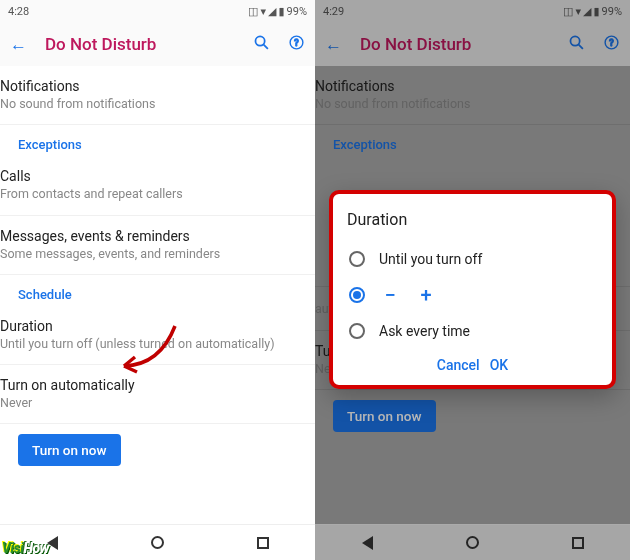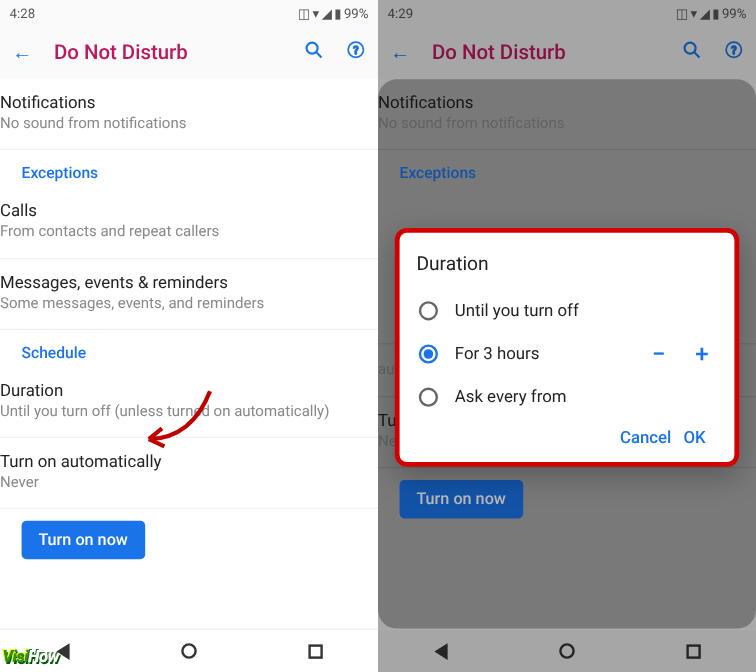--- a/index.html
+++ b/index.html
@@ -18,31 +18,31 @@
 .row .title { font-size: 14px; color: #222; }
 .row .sub { font-size: 12.5px; color: #888; margin-top: 2px; line-height: 1.3; }
 .section { padding: 12px 18px 4px; border-top: 1px solid #f0f0f0; }
 .section .hdr { color: #1a73e8; font-size: 13px; font-weight: 500; }
 .btn { margin: 10px 18px; background: #1a73e8; color: #fff; border: none; border-radius: 4px; padding: 8px 14px; font-size: 13.5px; font-weight: 500; }
 .navbar { height: 36px; background: #fff; border-top: 1px solid #eee; display: flex; justify-content: space-around; align-items: center; }
 .nav-back { border-style: solid; border-width: 7px 11px 7px 0; border-color: transparent #333 transparent transparent; width: 0; height: 0; }
 .nav-home { width: 13px; height: 13px; border: 2px solid #333; border-radius: 50%; }
 .nav-recent { width: 12px; height: 12px; border: 2px solid #333; }
 .dimmed .statusbar, .dimmed .titlebar, .dimmed .page, .dimmed .navbar { filter: brightness(0.72); background: #e6e6e6; }
-.dimmed .page, .dimmed .phone { background: #a8a8a8; border-radius: 16px; }
+.dimmed .page, .dimmed .phone { background: #a8a8a8; }
 .dimmed .row, .dimmed .section { border-top-color: #999; }
 .dialog-wrap { position: absolute; left: 14px; right: 14px; top: 190px; background: #fff; border-radius: 10px; border: 4px solid #d40000; padding: 16px 14px 10px; box-shadow: 0 8px 24px rgba(0,0,0,0.25); }
 .dialog-title { font-size: 16px; color: #222; margin-bottom: 14px; }
 .opt { display: flex; align-items: center; gap: 14px; padding: 8px 2px; font-size: 14px; color: #222; }
 .radio { width: 16px; height: 16px; border: 2px solid #666; border-radius: 50%; flex-shrink: 0; position: relative; }
 .radio.on { border-color: #1a73e8; }
 .radio.on::after { content: ""; position: absolute; left: 2px; top: 2px; width: 8px; height: 8px; background: #1a73e8; border-radius: 50%; }
 .opt-grow { flex: 1; }
 .pm { color: #1a73e8; font-size: 20px; font-weight: 500; width: 22px; text-align: center; }
-.dialog-actions { display: flex; justify-content: flex-end; gap: 10px; padding: 10px 10px 2px; }
+.dialog-actions { display: flex; justify-content: center; gap: 10px; padding: 10px 10px 2px; }
 .dlg-btn { color: #1a73e8; font-size: 14px; font-weight: 500; }
 .arrow { position: absolute; left: 110px; top: 320px; pointer-events: none; }
 .watermark { position: absolute; left: 2px; bottom: 4px; font-size: 14px; font-weight: 900; font-style: italic; letter-spacing: -0.5px; }
 .watermark .v { color: #2a8f2a; text-shadow: -1px -1px 0 #ff0, 1px 1px 0 #050; }
 .watermark .h { color: #fff; text-shadow: -1px -1px 0 #2a6f2a, 1px 1px 0 #050; }
 </style>
 </head>
 <body>
 
 <div class="pane">
@@ -163,27 +163,26 @@
     </div>
   </div>
   <div class="dialog-wrap">
     <div class="dialog-title">Duration</div>
     <div class="opt">
       <span class="radio"></span>
       <span>Until you turn off</span>
     </div>
     <div class="opt">
       <span class="radio on"></span>
-      <span class="opt-grow">For 3 hours</span>
       <span class="pm">−</span>
       <span class="pm">+</span>
     </div>
     <div class="opt">
       <span class="radio"></span>
-      <span>Ask every from</span>
+      <span>Ask every time</span>
     </div>
     <div class="dialog-actions">
       <span class="dlg-btn">Cancel</span>
       <span class="dlg-btn">OK</span>
     </div>
   </div>
 </div>
 
 <div class="watermark">
   <span class="v">Visi</span><span class="h">How</span>

